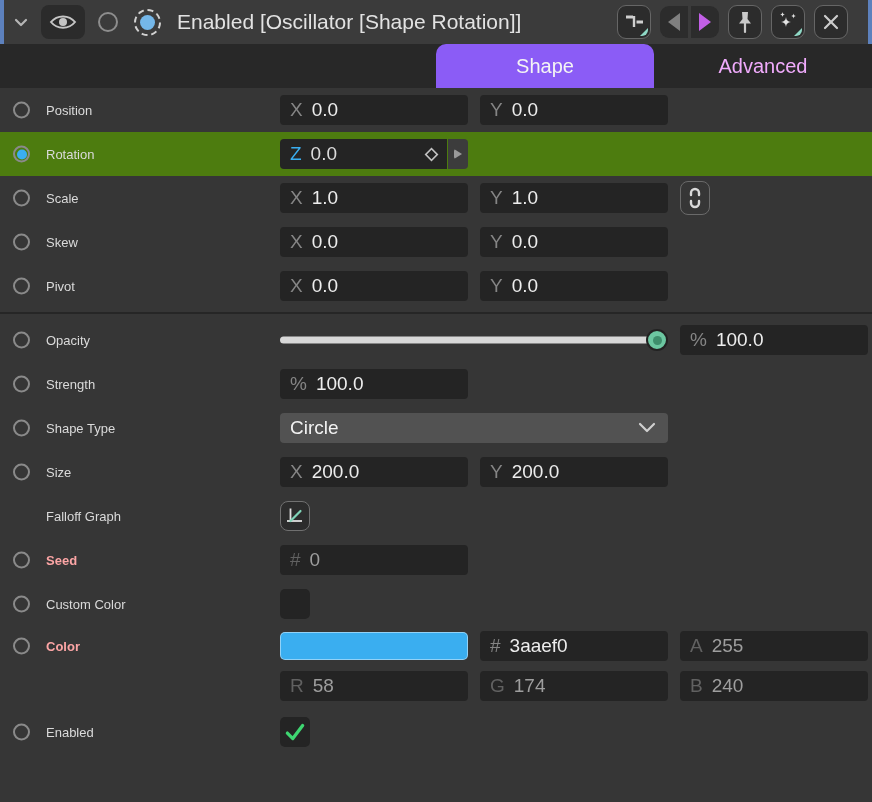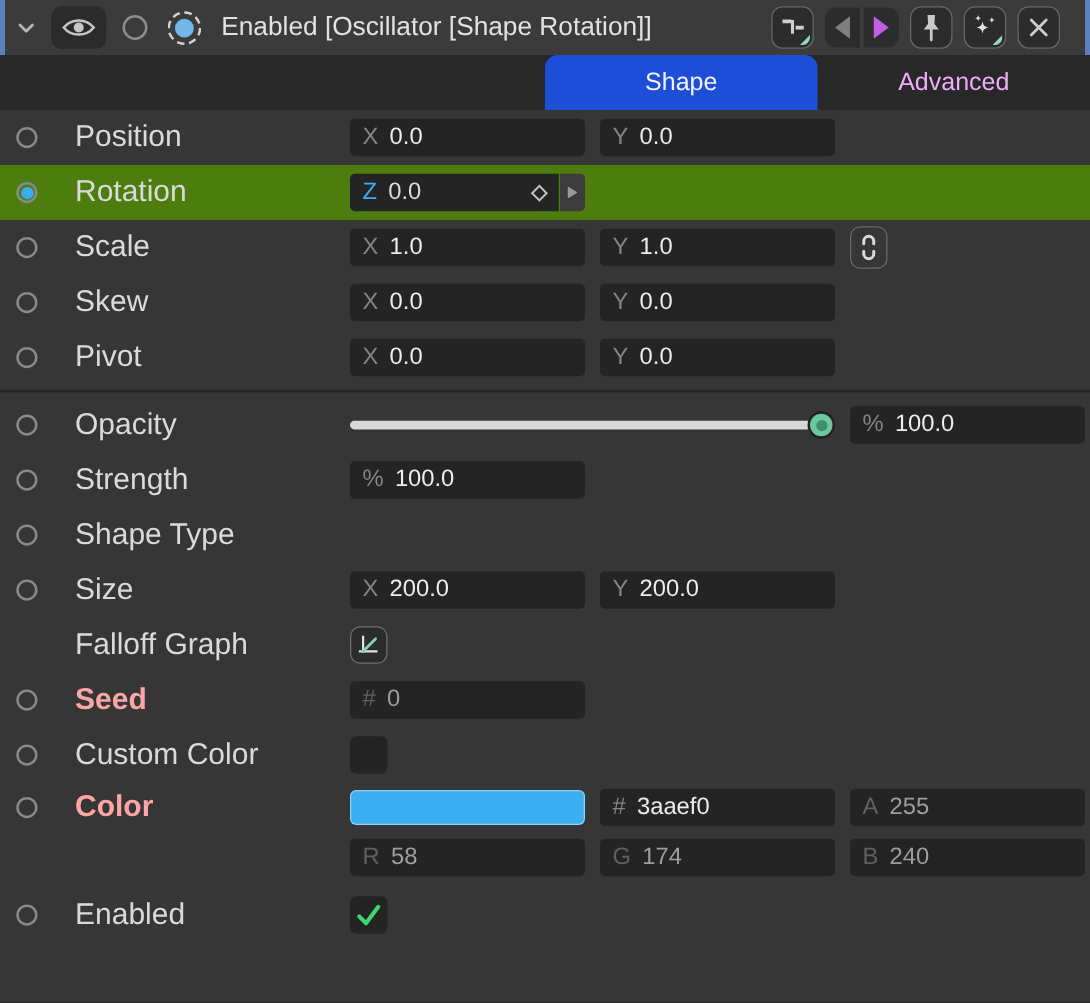--- a/index.html
+++ b/index.html
@@ -22,31 +22,31 @@
   .seg-group{display:flex;gap:3px;}
   .seg{width:28px;height:32px;background:#2c2c2c;display:flex;align-items:center;justify-content:center;}
   .seg.first{border-radius:9px 0 0 9px;}
   .seg.last{border-radius:0 9px 9px 0;}
   .tri-left{width:0;height:0;border:9px solid transparent;border-right:12px solid #7f7f7f;border-left:0;}
   .tri-right{width:0;height:0;border:9px solid transparent;border-left:12px solid #c25fe6;border-right:0;}
   
   .tabstrip{height:44px;background:#282828;position:relative;}
   .tabs{position:absolute;right:0;top:0;width:436px;height:44px;display:flex;}
   .tab{flex:1;display:flex;align-items:center;justify-content:center;font-size:20px;color:#f0abfc;}
-  .tab.active{background:#1d4ed8;border-radius:10px 10px 0 0;color:#f4f4f4;}
+  .tab.active{background:#8b5cf6;border-radius:10px 10px 0 0;color:#f4f4f4;}
   
   .row{position:relative;height:44px;}
   .row.highlight{background:#4d7c0f;}
   .row.h40{height:40px;}
   .row.h52{height:52px;}
   .separator{height:10px;position:relative;}
   .separator::after{content:"";position:absolute;left:0;right:0;top:4px;height:2px;background:#262626;}
   .radio{position:absolute;left:13px;top:50%;transform:translateY(-50%);width:17px;height:17px;border:2px solid #8a8a8a;border-radius:50%;box-sizing:border-box;}
   .radio.checked::after{content:"";position:absolute;inset:1.5px;background:#3aaef0;border-radius:50%;}
-  .rlabel{position:absolute;left:60px;top:50%;transform:translateY(-50%);font-size:24px;color:#dadada;white-space:nowrap;}
+  .rlabel{position:absolute;left:46px;top:50%;transform:translateY(-50%);font-size:13px;color:#dadada;white-space:nowrap;}
   .rlabel.dim{color:#fca5a5;font-weight:bold;}
   .fields{position:absolute;left:280px;top:50%;transform:translateY(-50%);display:flex;gap:12px;align-items:center;}
   .field{width:188px;height:30px;background:#242424;border-radius:4px;display:flex;align-items:center;padding:0 10px;box-sizing:border-box;font-size:19px;gap:9px;}
   .field .pfx{color:#858585;}
   .field .val{color:#ededed;}
   .field.dim .pfx{color:#616161;}
   .field.dim .val{color:#9e9e9e;}
   .pfx.blue{color:#3aaef0;}
   
   .rot-field{width:188px;height:30px;display:flex;}
@@ -250,20 +250,28 @@
       <div class="field">
         <span class="pfx">%</span>
         <span class="val">100.0</span>
       </div>
     </div>
   </div>
 
   <div class="row">
     <div class="radio"></div>
     <div class="rlabel">Shape Type</div>
+    <div class="fields">
+      <div class="dropdown">
+        <span>Circle</span>
+        <svg width="18" height="12" viewBox="0 0 18 12">
+          <polyline points="2,2 9,9 16,2" fill="none" stroke="#cfcfcf" stroke-width="2.2" stroke-linecap="round" stroke-linejoin="round"></polyline>
+        </svg>
+      </div>
+    </div>
   </div>
 
   <div class="row">
     <div class="radio"></div>
     <div class="rlabel">Size</div>
     <div class="fields">
       <div class="field">
         <span class="pfx">X</span>
         <span class="val">200.0</span>
       </div>

